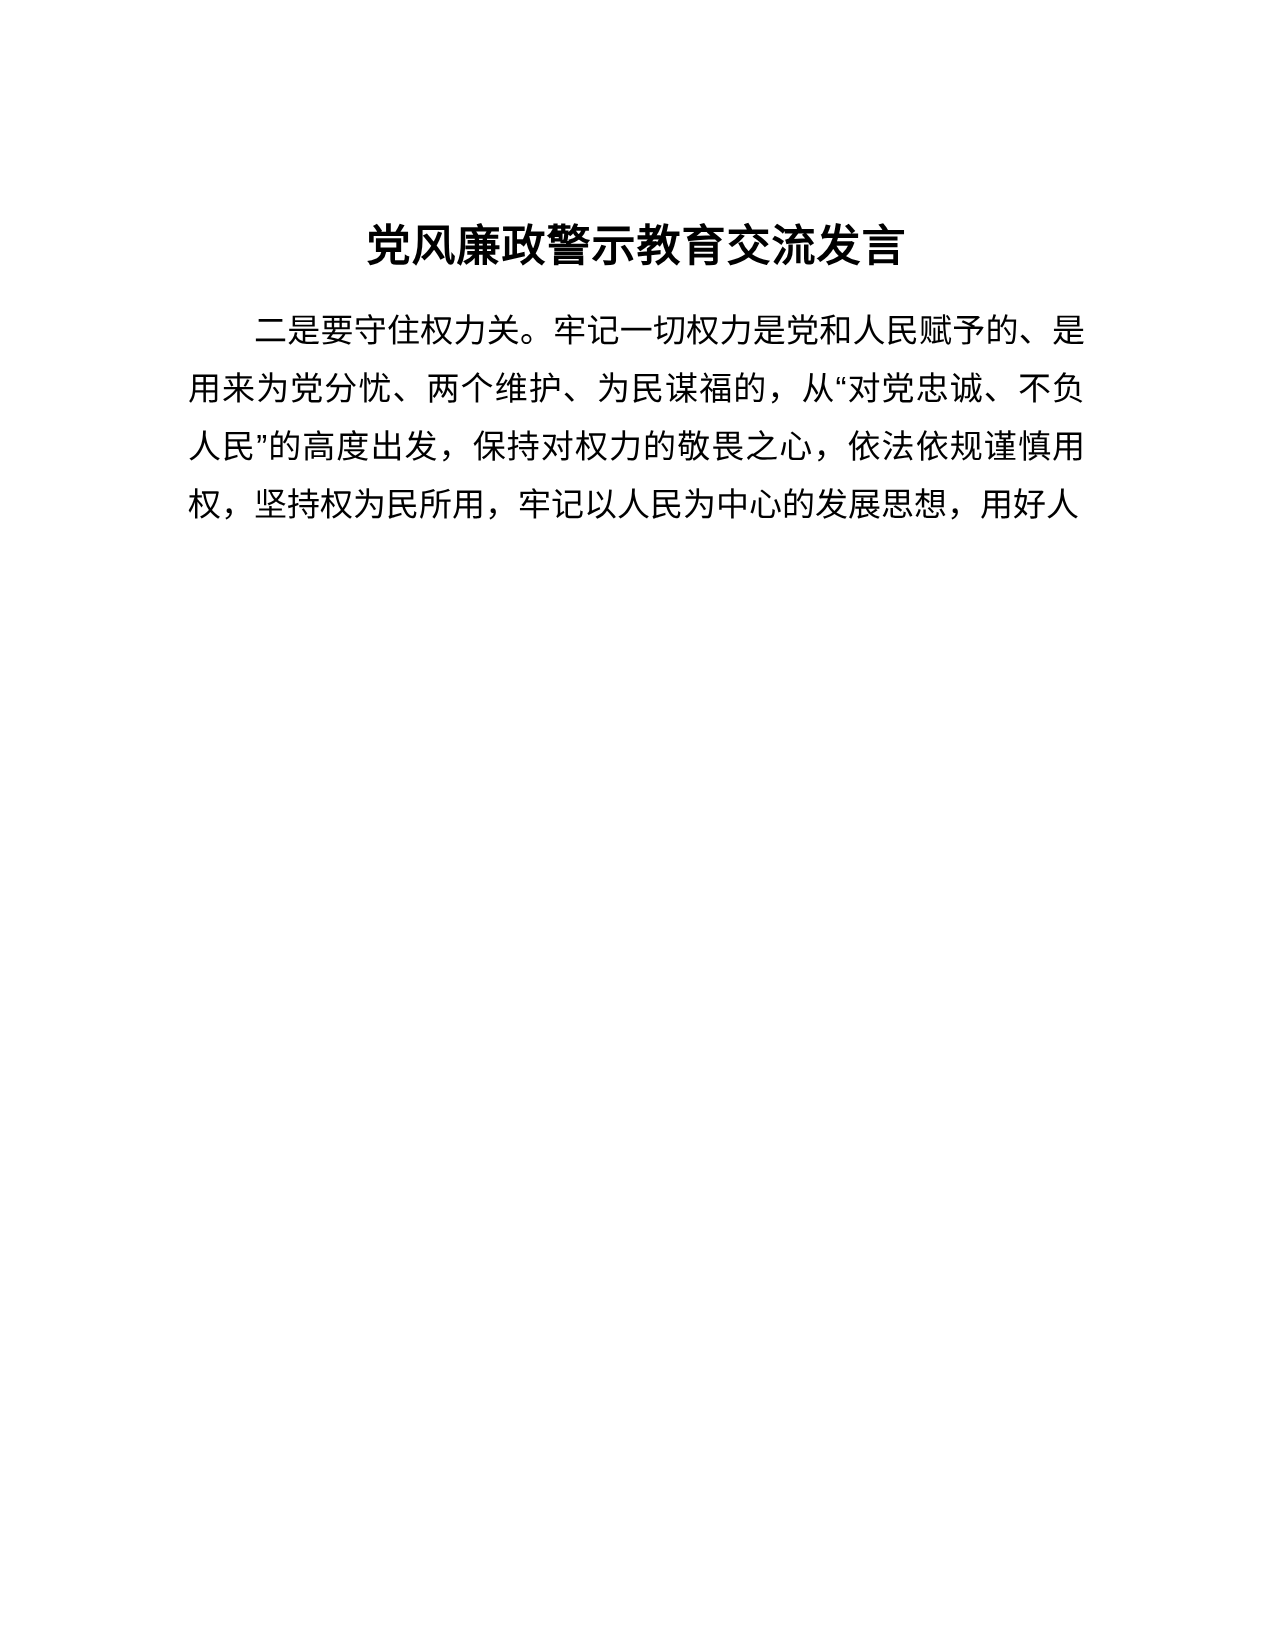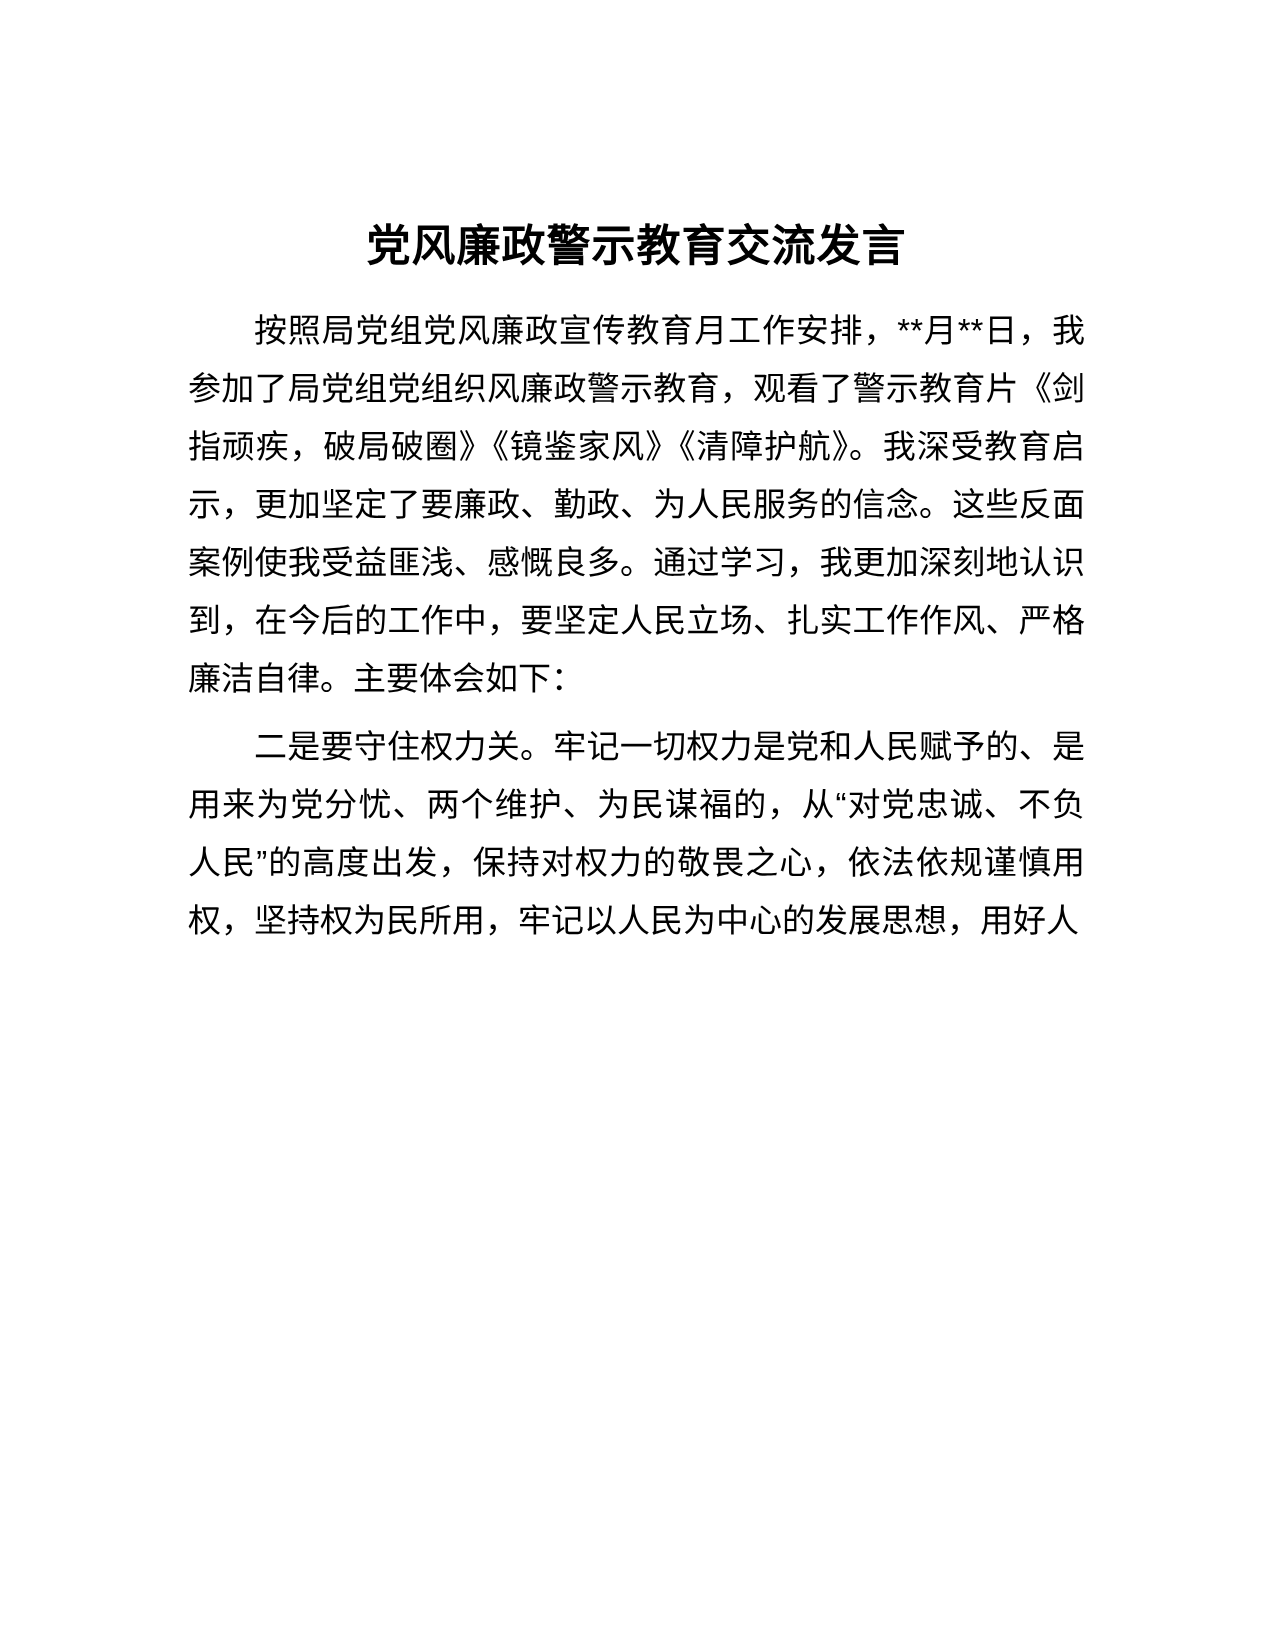--- a/index.html
+++ b/index.html
@@ -38,17 +38,16 @@
     text-indent: 2em;
     word-break: normal;
   }
 </style>
 </head>
 <body>
 
 <div class="page">
   <h1 class="doc-title">党风廉政警示教育交流发言</h1>
 
-  <p class="doc-para">按照局党组党风廉政宣传教育月工作安排，**月**日，我参加了局党组党组织风廉政警示教育，观看了警示教育片《剑指顽疾，破局破圈》《镜鉴家风》《清障护航》。我深受教育启示，更加坚定了要廉政、勤政、为人民服务的信念。这些反面案例使我受益匪浅、感慨良多。通过学习，我更加深刻地认识到，在今后的工作中，要坚定人民立场、扎实工作作风、严格廉洁自律。主要体会如下：</p>
 
 
   <p class="doc-para">二是要守住权力关。牢记一切权力是党和人民赋予的、是用来为党分忧、两个维护、为民谋福的，从“对党忠诚、不负人民”的高度出发，保持对权力的敬畏之心，依法依规谨慎用权，坚持权为民所用，牢记以人民为中心的发展思想，用好人</p>
 </div>
 
 </body></html>

